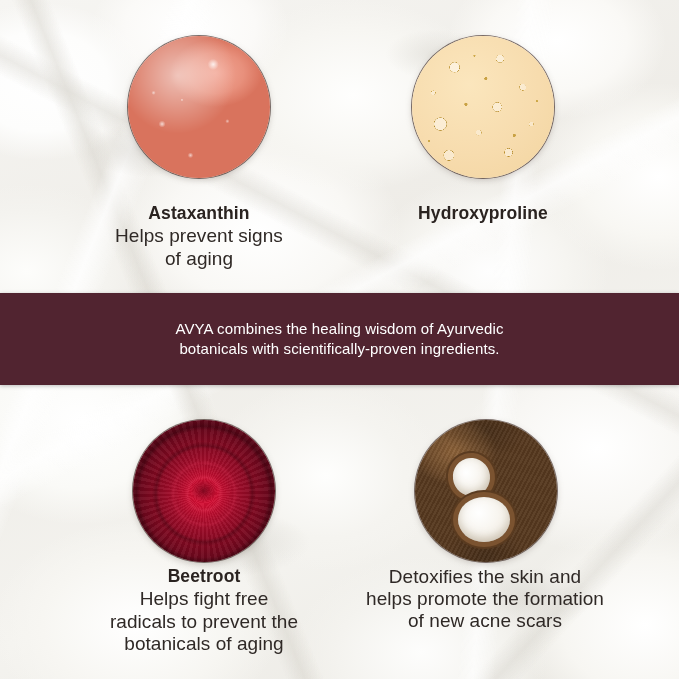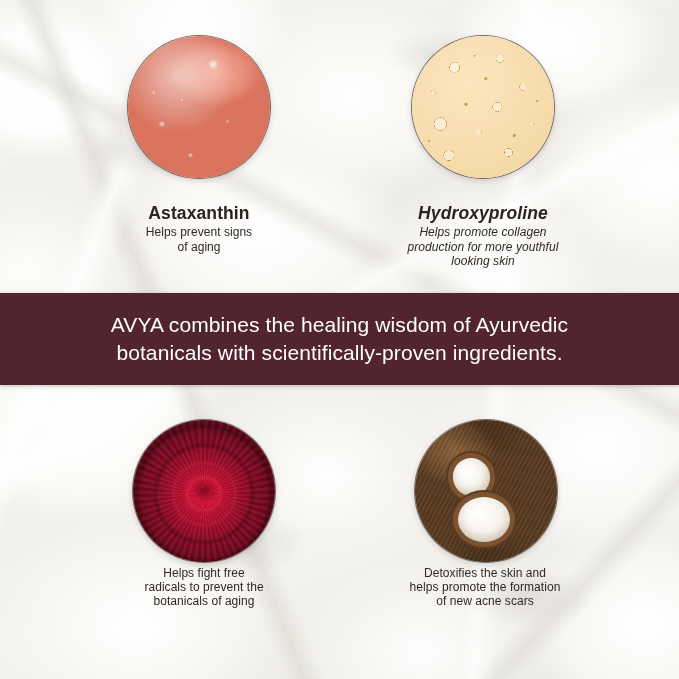--- a/index.html
+++ b/index.html
@@ -171,41 +171,41 @@
   .caption .c-title{
     display:block;
     font-weight:bold;
     font-size:17.5px;
     color:#2a2320;
     letter-spacing:.1px;
     margin-bottom:2px;
   }
   .caption .c-desc{
     display:block;
-    font-size:12px;
+    font-size:19px;
     color:#2f2926;
     letter-spacing:.05px;
     white-space:pre-line;
   }
 
   
   .banner{
     position:absolute;
     left:0;right:0;
     top:293px;
     height:92px;
     background:#512430;
     display:flex;
     align-items:center;
     justify-content:center;
     box-shadow:0 1px 4px rgba(0,0,0,.25);
   }
   .banner-text{
     color:#ffffff;
-    font-size:21px;
+    font-size:15px;
     line-height:1.34;
     text-align:center;
     white-space:pre-line;
     letter-spacing:.1px;
     padding:0 22px;
   }
 </style>
 </head>
 <body>
 
@@ -220,36 +220,34 @@
   </div>
   <div class="caption" style="left:84px;top:203px;width:230px;">
     <span class="c-title">Astaxanthin</span>
     <span class="c-desc">Helps prevent signs
 of aging</span>
   </div>
 
   <div class="circle hydroxy" style="left:412px;top:36px;width:142px;height:142px;">
     <div class="bubbles"></div>
   </div>
-  <div class="caption" style="left:358px;top:203px;width:250px;font-style:italic;">
+  <div class="caption" style="left:358px;top:203px;width:250px;">
     <span class="c-title">Hydroxyproline</span>
-    <span class="c-desc">Helps promote collagen
-production for more youthful
-looking skin</span>
   </div>
 
   <div class="banner">
     <div class="banner-text">AVYA combines the healing wisdom of Ayurvedic
 botanicals with scientifically-proven ingredients.</div>
   </div>
 
   <div class="circle beetroot" style="left:133px;top:420px;width:142px;height:142px;">
     <div class="rings"></div>
   </div>
   <div class="caption" style="left:88px;top:566px;width:232px;">
+    <span class="c-title">Beetroot</span>
     <span class="c-desc">Helps fight free
 radicals to prevent the
 botanicals of aging</span>
   </div>
 
   <div class="circle coconut" style="left:415px;top:420px;width:142px;height:142px;">
     <div class="husk-tex"></div>
     <div class="flesh">
       <div class="half a"></div>
       <div class="half b"></div>

